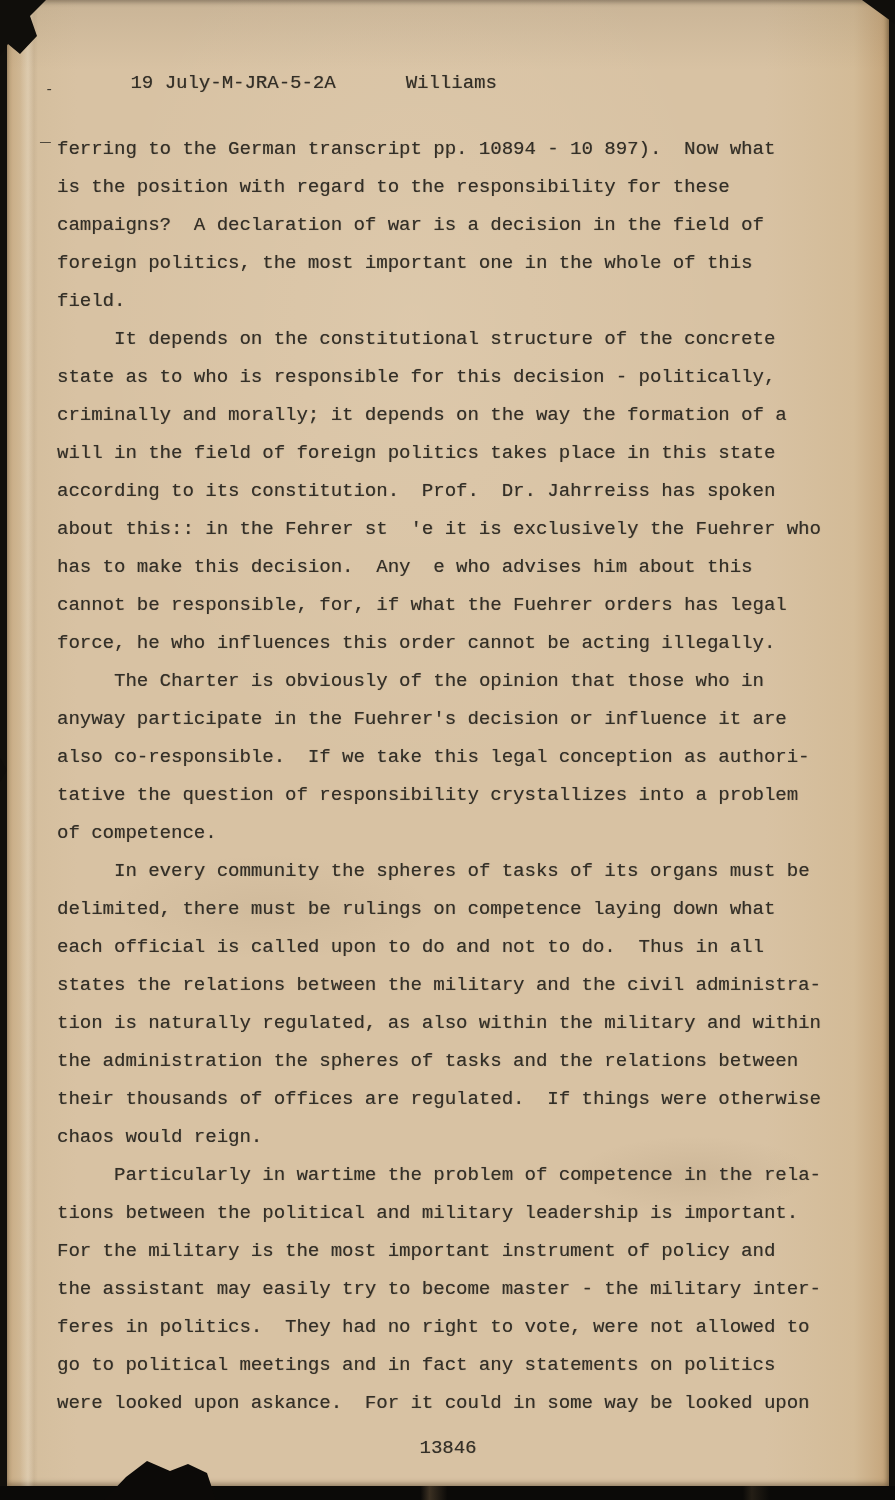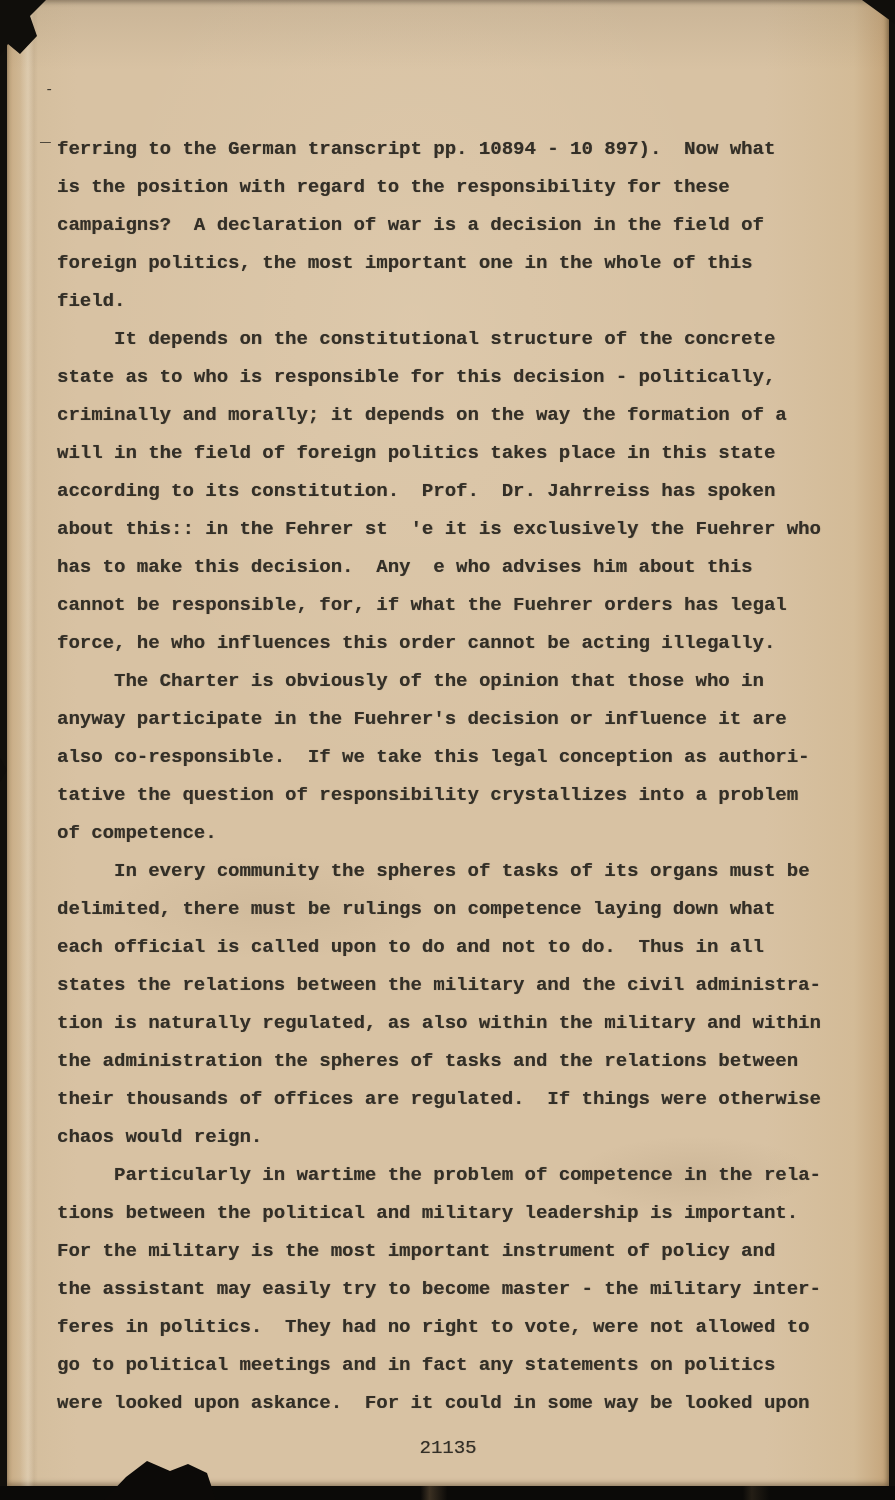--- a/index.html
+++ b/index.html
@@ -56,21 +56,21 @@
   .header .header-name { margin-left: 70px; }
   .mark {
     position: absolute;
     font-size: 18px;
     color: #3c372e;
   }
   .mark-upper { left: 38px; top: 82px; font-size: 14px; }
   .mark-lower { left: 33px; top: 126px; font-weight: bold; }
   .body {
     position: absolute;
-    left: 50px; top: 130px; right: 30px; font-weight: bold;
+    left: 50px; top: 130px; right: 30px;
   }
   .para + .para { }
   .line { min-height: 38px; }
   .pagenum {
     position: absolute;
     left: 0; top: 1437px; width: 100%;
     text-align: center;
     font-size: 19px;
     line-height: 22px;
   }
@@ -88,27 +88,30 @@
     pointer-events: none;
   }
 </style>
 </head>
 <body>
 
 <div class="scan">
   <div class="paper">
     <div class="crease"></div>
 
+    <div class="header typewritten">
+      <span>19 July-M-JRA-5-2A</span><span class="header-name">Williams</span>
+    </div>
 
     <span class="mark mark-upper">-</span>
     <span class="mark mark-lower">_</span>
 
     <div class="body typewritten"><div class="para"><div class="line">ferring to the German transcript pp. 10894 - 10 897).  Now what</div><div class="line">is the position with regard to the responsibility for these</div><div class="line">campaigns?  A declaration of war is a decision in the field of</div><div class="line">foreign politics, the most important one in the whole of this</div><div class="line">field.</div></div><div class="para"><div class="line">     It depends on the constitutional structure of the concrete</div><div class="line">state as to who is responsible for this decision - politically,</div><div class="line">criminally and morally; it depends on the way the formation of a</div><div class="line">will in the field of foreign politics takes place in this state</div><div class="line">according to its constitution.  Prof.  Dr. Jahrreiss has spoken</div><div class="line">about this:: in the Fehrer st  'e it is exclusively the Fuehrer who</div><div class="line">has to make this decision.  Any  e who advises him about this</div><div class="line">cannot be responsible, for, if what the Fuehrer orders has legal</div><div class="line">force, he who influences this order cannot be acting illegally.</div></div><div class="para"><div class="line">     The Charter is obviously of the opinion that those who in</div><div class="line">anyway participate in the Fuehrer's decision or influence it are</div><div class="line">also co-responsible.  If we take this legal conception as authori-</div><div class="line">tative the question of responsibility crystallizes into a problem</div><div class="line">of competence.</div></div><div class="para"><div class="line">     In every community the spheres of tasks of its organs must be</div><div class="line">delimited, there must be rulings on competence laying down what</div><div class="line">each official is called upon to do and not to do.  Thus in all</div><div class="line">states the relations between the military and the civil administra-</div><div class="line">tion is naturally regulated, as also within the military and within</div><div class="line">the administration the spheres of tasks and the relations between</div><div class="line">their thousands of offices are regulated.  If things were otherwise</div><div class="line">chaos would reign.</div></div><div class="para"><div class="line">     Particularly in wartime the problem of competence in the rela-</div><div class="line">tions between the political and military leadership is important.</div><div class="line">For the military is the most important instrument of policy and</div><div class="line">the assistant may easily try to become master - the military inter-</div><div class="line">feres in politics.  They had no right to vote, were not allowed to</div><div class="line">go to political meetings and in fact any statements on politics</div><div class="line">were looked upon askance.  For it could in some way be looked upon</div></div></div>
 
-    <div class="pagenum typewritten">21135</div>
+    <div class="pagenum typewritten">13846</div>
   </div>
 
   <div class="bottom-band"></div>
 
   <svg class="tears" width="895" height="1500" viewBox="0 0 895 1500">
     <polygon points="0,0 46,0 30,16 37,36 20,54 8,44 0,56" fill="#100e0b"></polygon>
     <polygon points="862,0 895,0 895,24" fill="#100e0b"></polygon>
     <polygon points="0,758 7,770 0,782" fill="#100e0b"></polygon>
     <polygon points="104,1500 126,1477 147,1461 170,1471 188,1464 207,1473 216,1500" fill="#0c0a08"></polygon>
   </svg>

